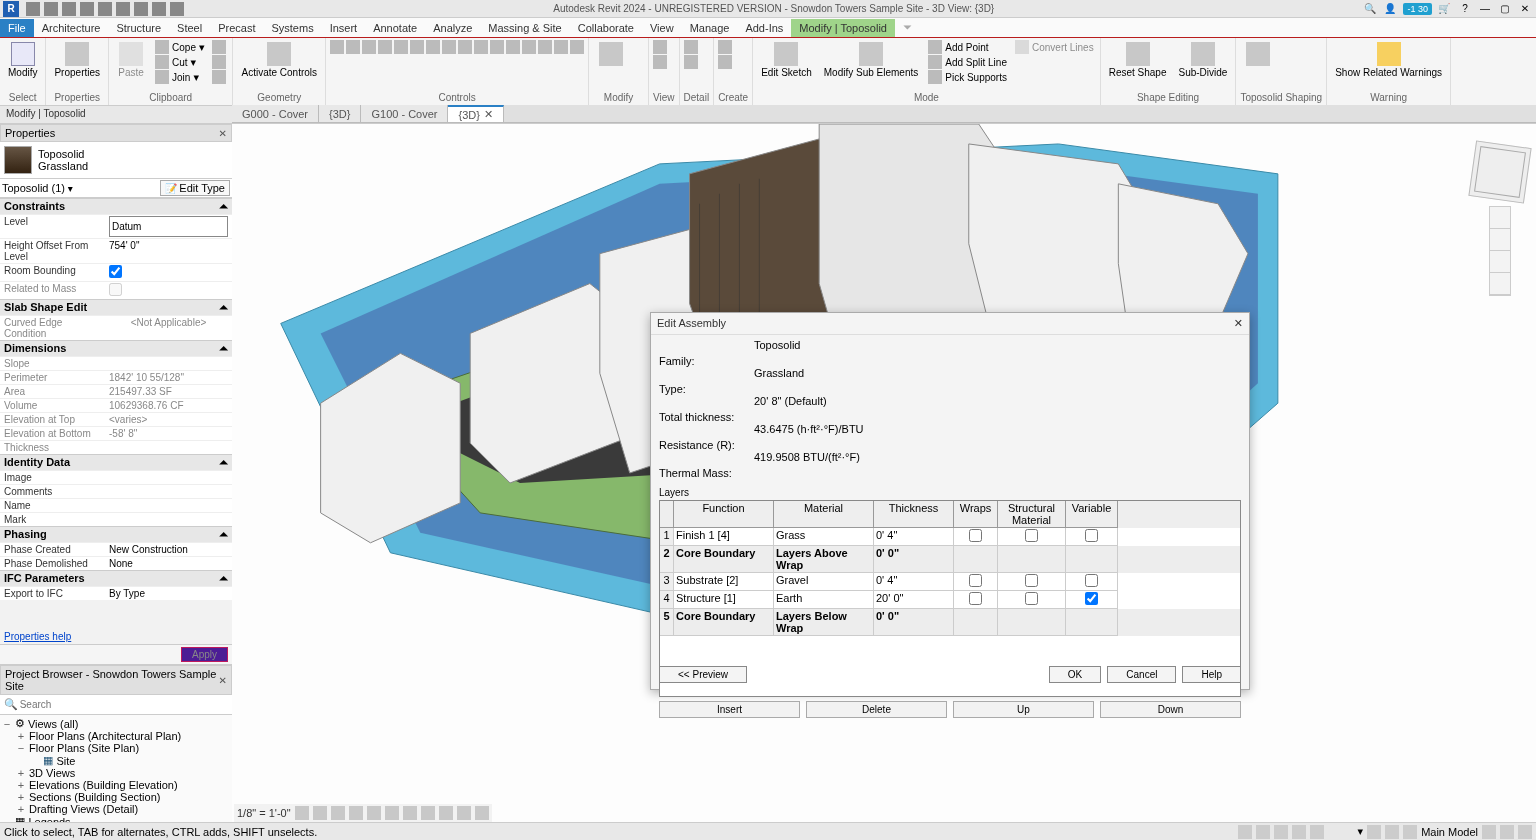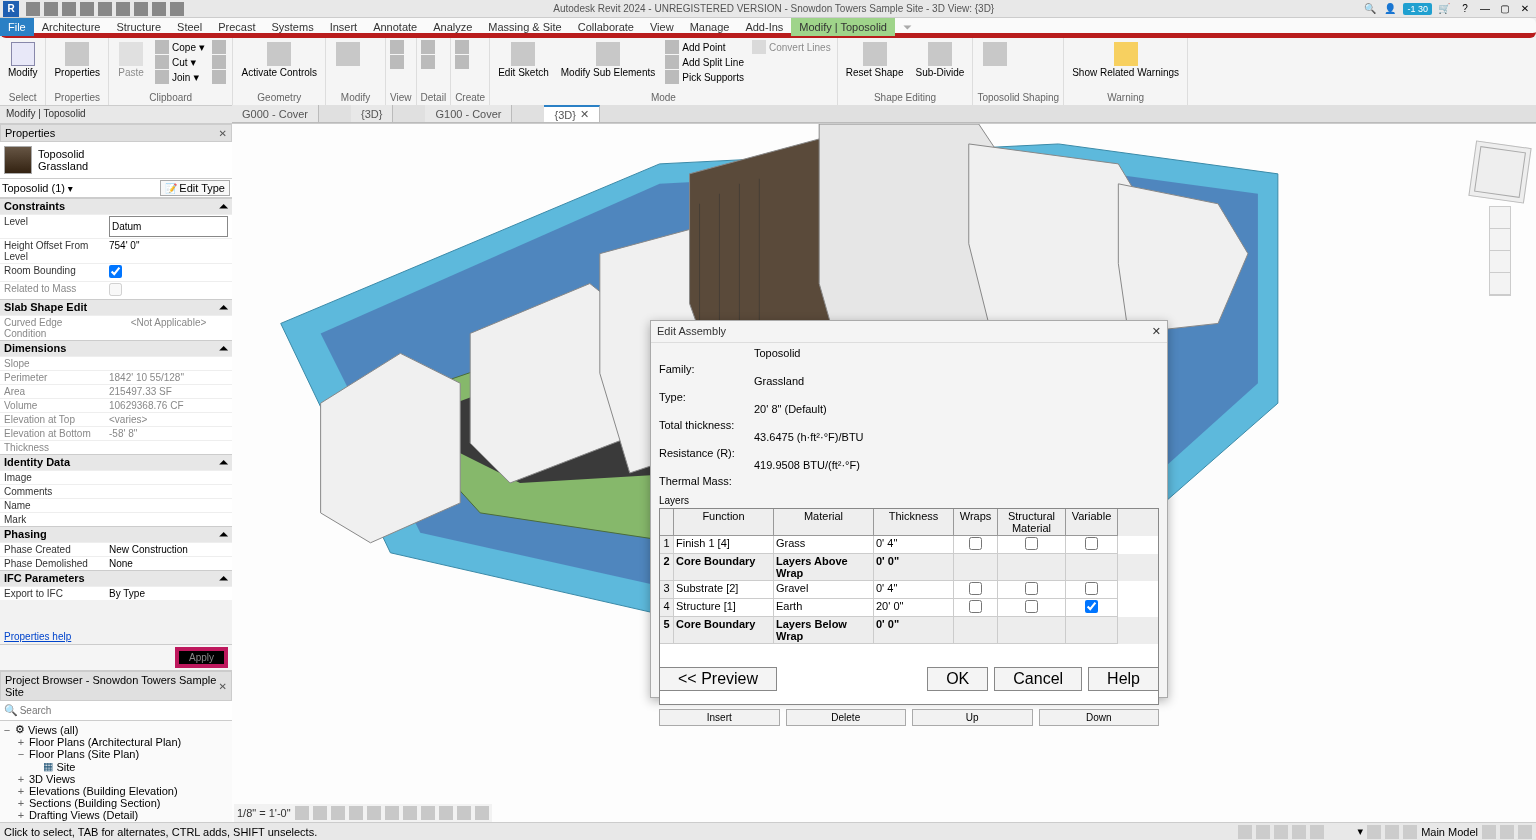--- a/index.html
+++ b/index.html
@@ -9,21 +9,21 @@
 .title-bar { height: 18px; background: #e8e8e8; display: flex; align-items: center; border-bottom: 1px solid #ccc; }
 .title-bar .app-icon { width: 16px; height: 16px; background: #1f5fb2; color: #fff; font-weight: bold; display: flex; align-items: center; justify-content: center; margin: 0 3px; font-size: 10px; }
 .title-bar .qat { display: flex; gap: 4px; margin-left: 4px; }
 .title-bar .qat-icon { width: 14px; height: 14px; background: #888; }
 .title-bar .title-text { flex: 1; text-align: center; font-size: 10px; color: #555; }
 .title-bar .win-controls { display: flex; gap: 6px; margin-right: 4px; align-items: center;}
 .title-bar .win-btn { width: 14px; height: 14px; display:flex; align-items:center; justify-content:center; font-size:10px;}
 .sign-badge { background:#20a0d0; color:#fff; padding:1px 4px; border-radius:2px; font-size:9px;}
 
 
-.ribbon-tabs { height: 20px; background: #fafafa; border-bottom: 5px solid #b91c1c; display: flex; align-items: flex-start; border-radius: 6px; }
+.ribbon-tabs { height: 20px; background: #fafafa; border-bottom: 1px solid #b91c1c; display: flex; align-items: flex-end; }
 .ribbon-tab { padding: 3px 8px; font-size: 11px; color: #333; cursor: pointer; }
 .ribbon-tab.file { background: #2a80c5; color: #fff; }
 .ribbon-tab.active { background: #9fd48a; }
 .ribbon-tab.flyout { color:#aaa; }
 
 .ribbon-panel { height: 68px; background: #f5f5f5; border-bottom: 1px solid #ccc; display: flex; }
 .ribbon-group { border-right: 1px solid #ddd; padding: 2px 4px; display: flex; flex-direction: column; justify-content: space-between; }
 .ribbon-group .group-body { display: flex; gap: 4px; align-items: flex-start; flex:1;}
 .ribbon-group .group-label { text-align: center; font-size: 10px; color: #666; padding-top: 1px;}
 .big-btn { display: flex; flex-direction: column; align-items: center; padding: 2px 4px; gap:1px; min-width:36px;}
@@ -49,50 +49,50 @@
 .instance-row .sel{flex:1;font-size:10px;}
 .instance-row .edit-type{font-size:10px;border:1px solid #aaa;padding:1px 4px;background:#f8f8f8;display:flex;align-items:center;gap:2px;}
 .prop-cat{background:#e7e7e7;font-size:10px;font-weight:bold;padding:1px 4px;border-top:1px solid #ccc;display:flex;justify-content:space-between;}
 .prop-row{display:flex;border-top:1px solid #eee;background:#fff;}
 .prop-row .k{flex:0 0 105px;font-size:10px;padding:1px 4px;color:#333;}
 .prop-row .v{flex:1;font-size:10px;padding:1px 4px;}
 .prop-row.dim .k,.prop-row.dim .v{color:#888;}
 .prop-row .v input[type=text]{width:100%;font-size:10px;border:1px solid #888;padding:4px 2px;}
 .prop-row .v.center{display:flex;justify-content:center;color:#888;}
 .apply-bar{text-align:right;padding:2px 4px;background:#f5f5f5;border-top:1px solid #ccc;}
-.apply-bar button{font-size:10px;padding:1px 10px;background:#000000;border:4px solid #be185d;color:#888;}
+.apply-bar button{font-size:10px;padding:1px 10px;background:#4c1d95;border:1px solid #be185d;color:#888;}
 .prop-link{padding:2px 4px;margin-top:28px;}
 .prop-link a{font-size:10px;color:#04c;text-decoration:underline;}
 
 
 .pb{flex:1;display:flex;flex-direction:column;border-top:1px solid #ccc;}
 .pb .search{display:flex;align-items:center;padding:2px 4px;background:#fff;border-bottom:1px solid #ccc;}
 .pb .search input{flex:1;border:none;font-size:10px;padding:2px;outline:none;}
 .pb .tree{padding:2px;overflow:auto;font-size:10px;background:#fafafa;flex:1;}
 .tree-item{display:flex;align-items:center;gap:3px;padding:0px 0;}
 .tree-item .exp{width:10px;text-align:center;color:#666;}
 .indent1{padding-left:14px;}
 .indent2{padding-left:28px;}
 
 
-.doc-tabs{position:absolute;top:105px;left:232px;right:0;height:18px;background:#e0e0e0;border-bottom:1px solid #bbb;display:flex;align-items:stretch;font-size:10px;gap:32px;}
+.doc-tabs{position:absolute;top:105px;left:232px;right:0;height:18px;background:#e0e0e0;border-bottom:1px solid #bbb;display:flex;align-items:stretch;font-size:10px;}
 .doc-tab{padding:2px 10px;border-right:1px solid #bbb;display:flex;align-items:center;gap:4px;color:#555;background:#e8e8e8;}
 .doc-tab.active{background:#fff;border-top:2px solid #2a80c5;}
 
 
 .canvas{position:absolute;top:124px;left:232px;right:0;bottom:18px;background:#fdfdfd;overflow:hidden;}
 .canvas svg{width:100%;height:100%;}
 .nav-right{position:absolute;right:8px;top:20px;display:flex;flex-direction:column;gap:6px;align-items:center;}
 .view-cube{width:56px;height:56px;background:#eee;border:1px solid #bbb;position:relative;transform: rotate(8deg);}
 .view-cube::after{content:"";position:absolute;inset:4px;border:1px solid #aaa;}
 .nav-bar{width:22px;background:#f3f3f3;border:1px solid #ccc;display:flex;flex-direction:column;}
 .nav-bar .nb{height:22px;border-bottom:1px solid #ccc;}
 
 
-.dialog{position:absolute;left:650px;top:320px;width:518px;height:378px;background:#f4f4f4;border:1px solid #aaa;box-shadow:0 3px 10px rgba(0,0,0,.3);}
+.dialog{position:absolute;left:650px;top:312px;width:600px;height:378px;background:#f4f4f4;border:1px solid #aaa;box-shadow:0 3px 10px rgba(0,0,0,.3);}
 .dlg-title{padding:4px 6px;font-size:11px;color:#333;border-bottom:1px solid #ddd;display:flex;justify-content:space-between;}
 .dlg-body{padding:4px 8px 0 8px;}
 .dlg-info{font-size:10px;}
 .dlg-info .row{display:flex;}
 .dlg-info .k{width:95px;margin-top:16px;}
 .layers-lbl{font-size:10px;margin-top:8px;margin-bottom:2px;}
 .layers-table{border:1px solid #888;background:#fff;font-size:10px;}
 .lt-head{display:flex;background:#eee;}
 .lt-head .cell{border-right:1px solid #999;border-bottom:1px solid #999;padding:1px 2px;text-align:center;}
 .lt-row{display:flex;}
@@ -103,21 +103,21 @@
 .col-f{width:100px;}
 .col-m{width:100px;}
 .col-t{width:80px;}
 .col-w{width:44px;text-align:center;}
 .col-s{width:68px;text-align:center;}
 .col-v{width:52px;text-align:center;}
 .lt-pad{height:60px;}
 .row-btns{display:flex;gap:6px;margin-top:4px;}
 .row-btns button{flex:1;font-size:10px;padding:2px;background:#f2f2f2;border:1px solid #aaa;}
 .dlg-foot{position:absolute;bottom:6px;left:8px;right:8px;display:flex;justify-content:space-between;}
-.dlg-foot .left button,.dlg-foot .right button{font-size:16px;padding:2px 18px;background:#f4f4f4;border:1px solid #888;}
+.dlg-foot .left button,.dlg-foot .right button{font-size:10px;padding:2px 18px;background:#f4f4f4;border:1px solid #888;}
 .dlg-foot .right{display:flex;gap:6px;}
 
 
 .status-bar{position:absolute;bottom:0;left:0;right:0;height:18px;background:#e8e8e8;border-top:1px solid #ccc;display:flex;align-items:center;font-size:10px;padding:0 4px;justify-content:space-between;}
 .status-bar .mid{display:flex;gap:4px;align-items:center;}
 .status-bar .mid .si{width:14px;height:14px;background:#ccc;}
 .view-ctrl-bar{position:absolute;left:234px;bottom:18px;height:18px;display:flex;align-items:center;font-size:10px;gap:4px;color:#333;background:rgba(240,240,240,.85);padding:0 3px;}
 .view-ctrl-bar .vi{width:14px;height:14px;background:#c8c8c8;}
 </style>
 </head>
@@ -215,20 +215,41 @@
   <div class="ribbon-group">
     <div class="group-body">
       <div class="big-btn">
           <div class="big-icon"></div>
           <div class="big-lbl">Activate
 Controls</div>
         </div>
     </div>
     <div class="group-label">Geometry</div>
   </div>
+  <div class="ribbon-group" style="min-width:150px;">
+    <div class="group-body" style="flex-wrap:wrap;gap:2px;">
+      <div class="small-icon"></div>
+      <div class="small-icon"></div>
+      <div class="small-icon"></div>
+      <div class="small-icon"></div>
+      <div class="small-icon"></div>
+      <div class="small-icon"></div>
+      <div class="small-icon"></div>
+      <div class="small-icon"></div>
+      <div class="small-icon"></div>
+      <div class="small-icon"></div>
+      <div class="small-icon"></div>
+      <div class="small-icon"></div>
+      <div class="small-icon"></div>
+      <div class="small-icon"></div>
+      <div class="small-icon"></div>
+      <div class="small-icon"></div>
+    </div>
+    <div class="group-label">Controls</div>
+  </div>
   <div class="ribbon-group" style="min-width:60px;">
     <div class="group-body">
         <div class="big-btn">
           <div class="big-icon"></div>
         </div>
       </div>
     <div class="group-label">Modify</div>
   </div>
   <div class="ribbon-group">
       <div class="group-body">

